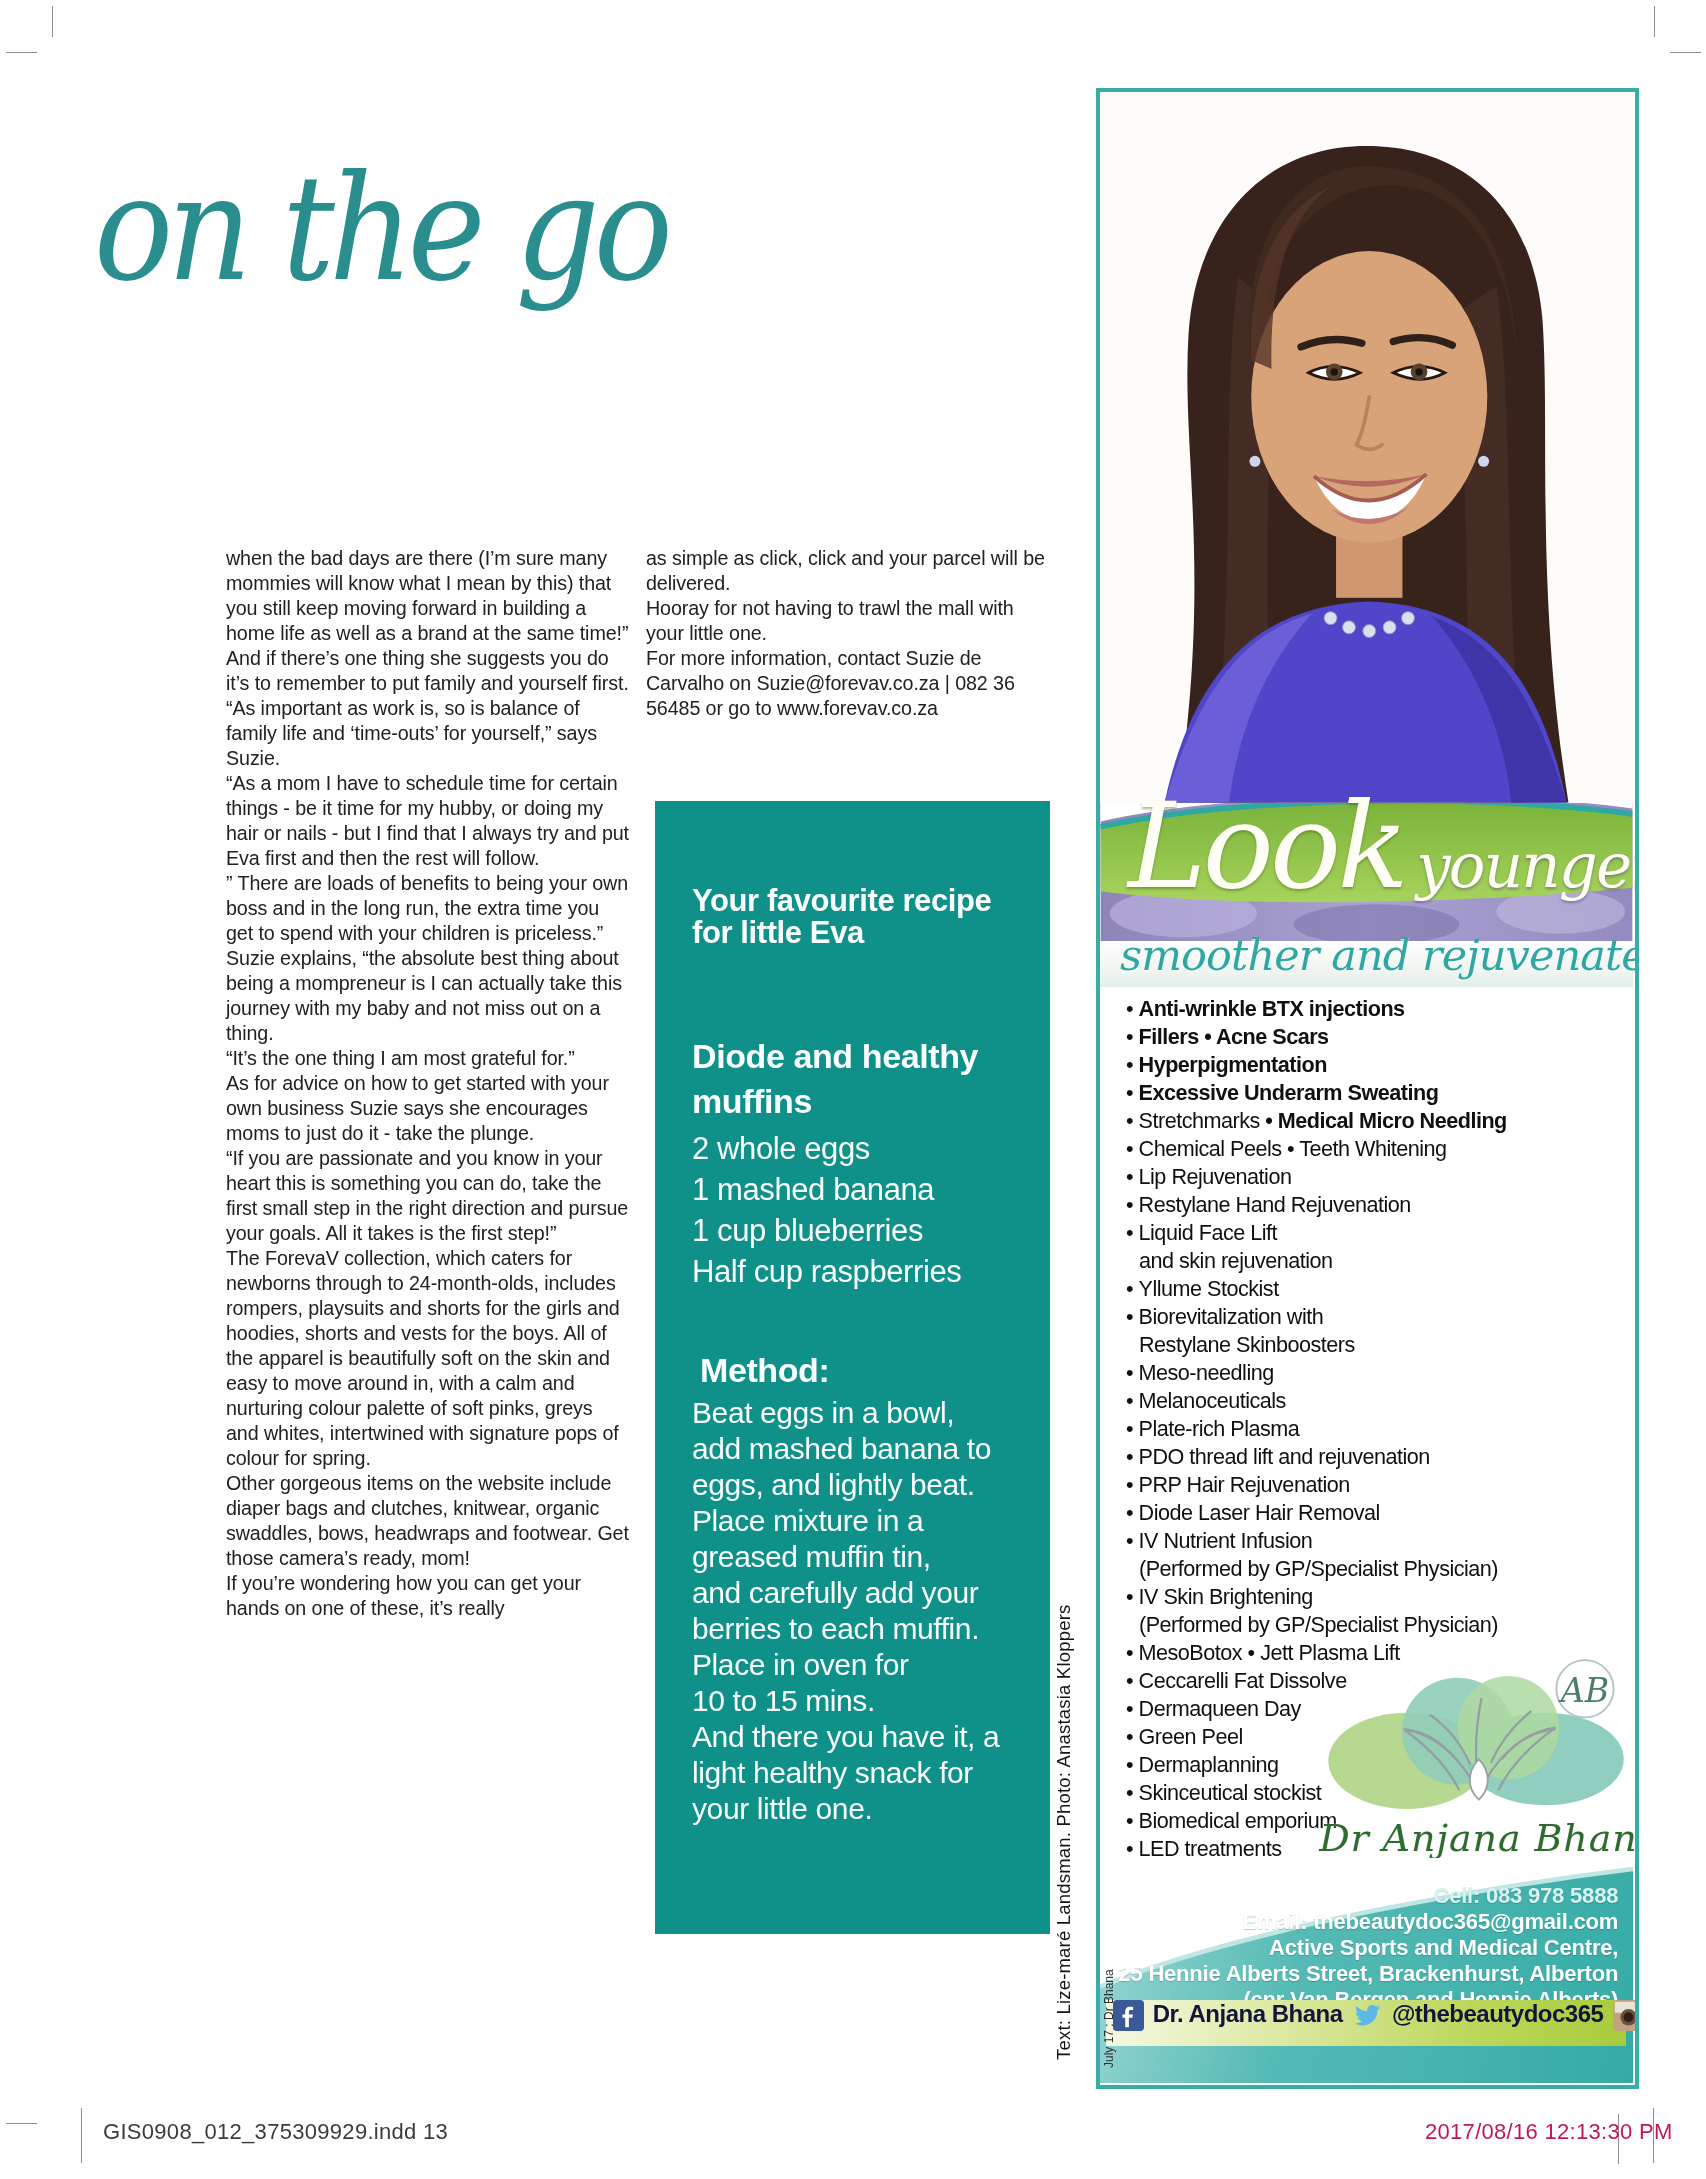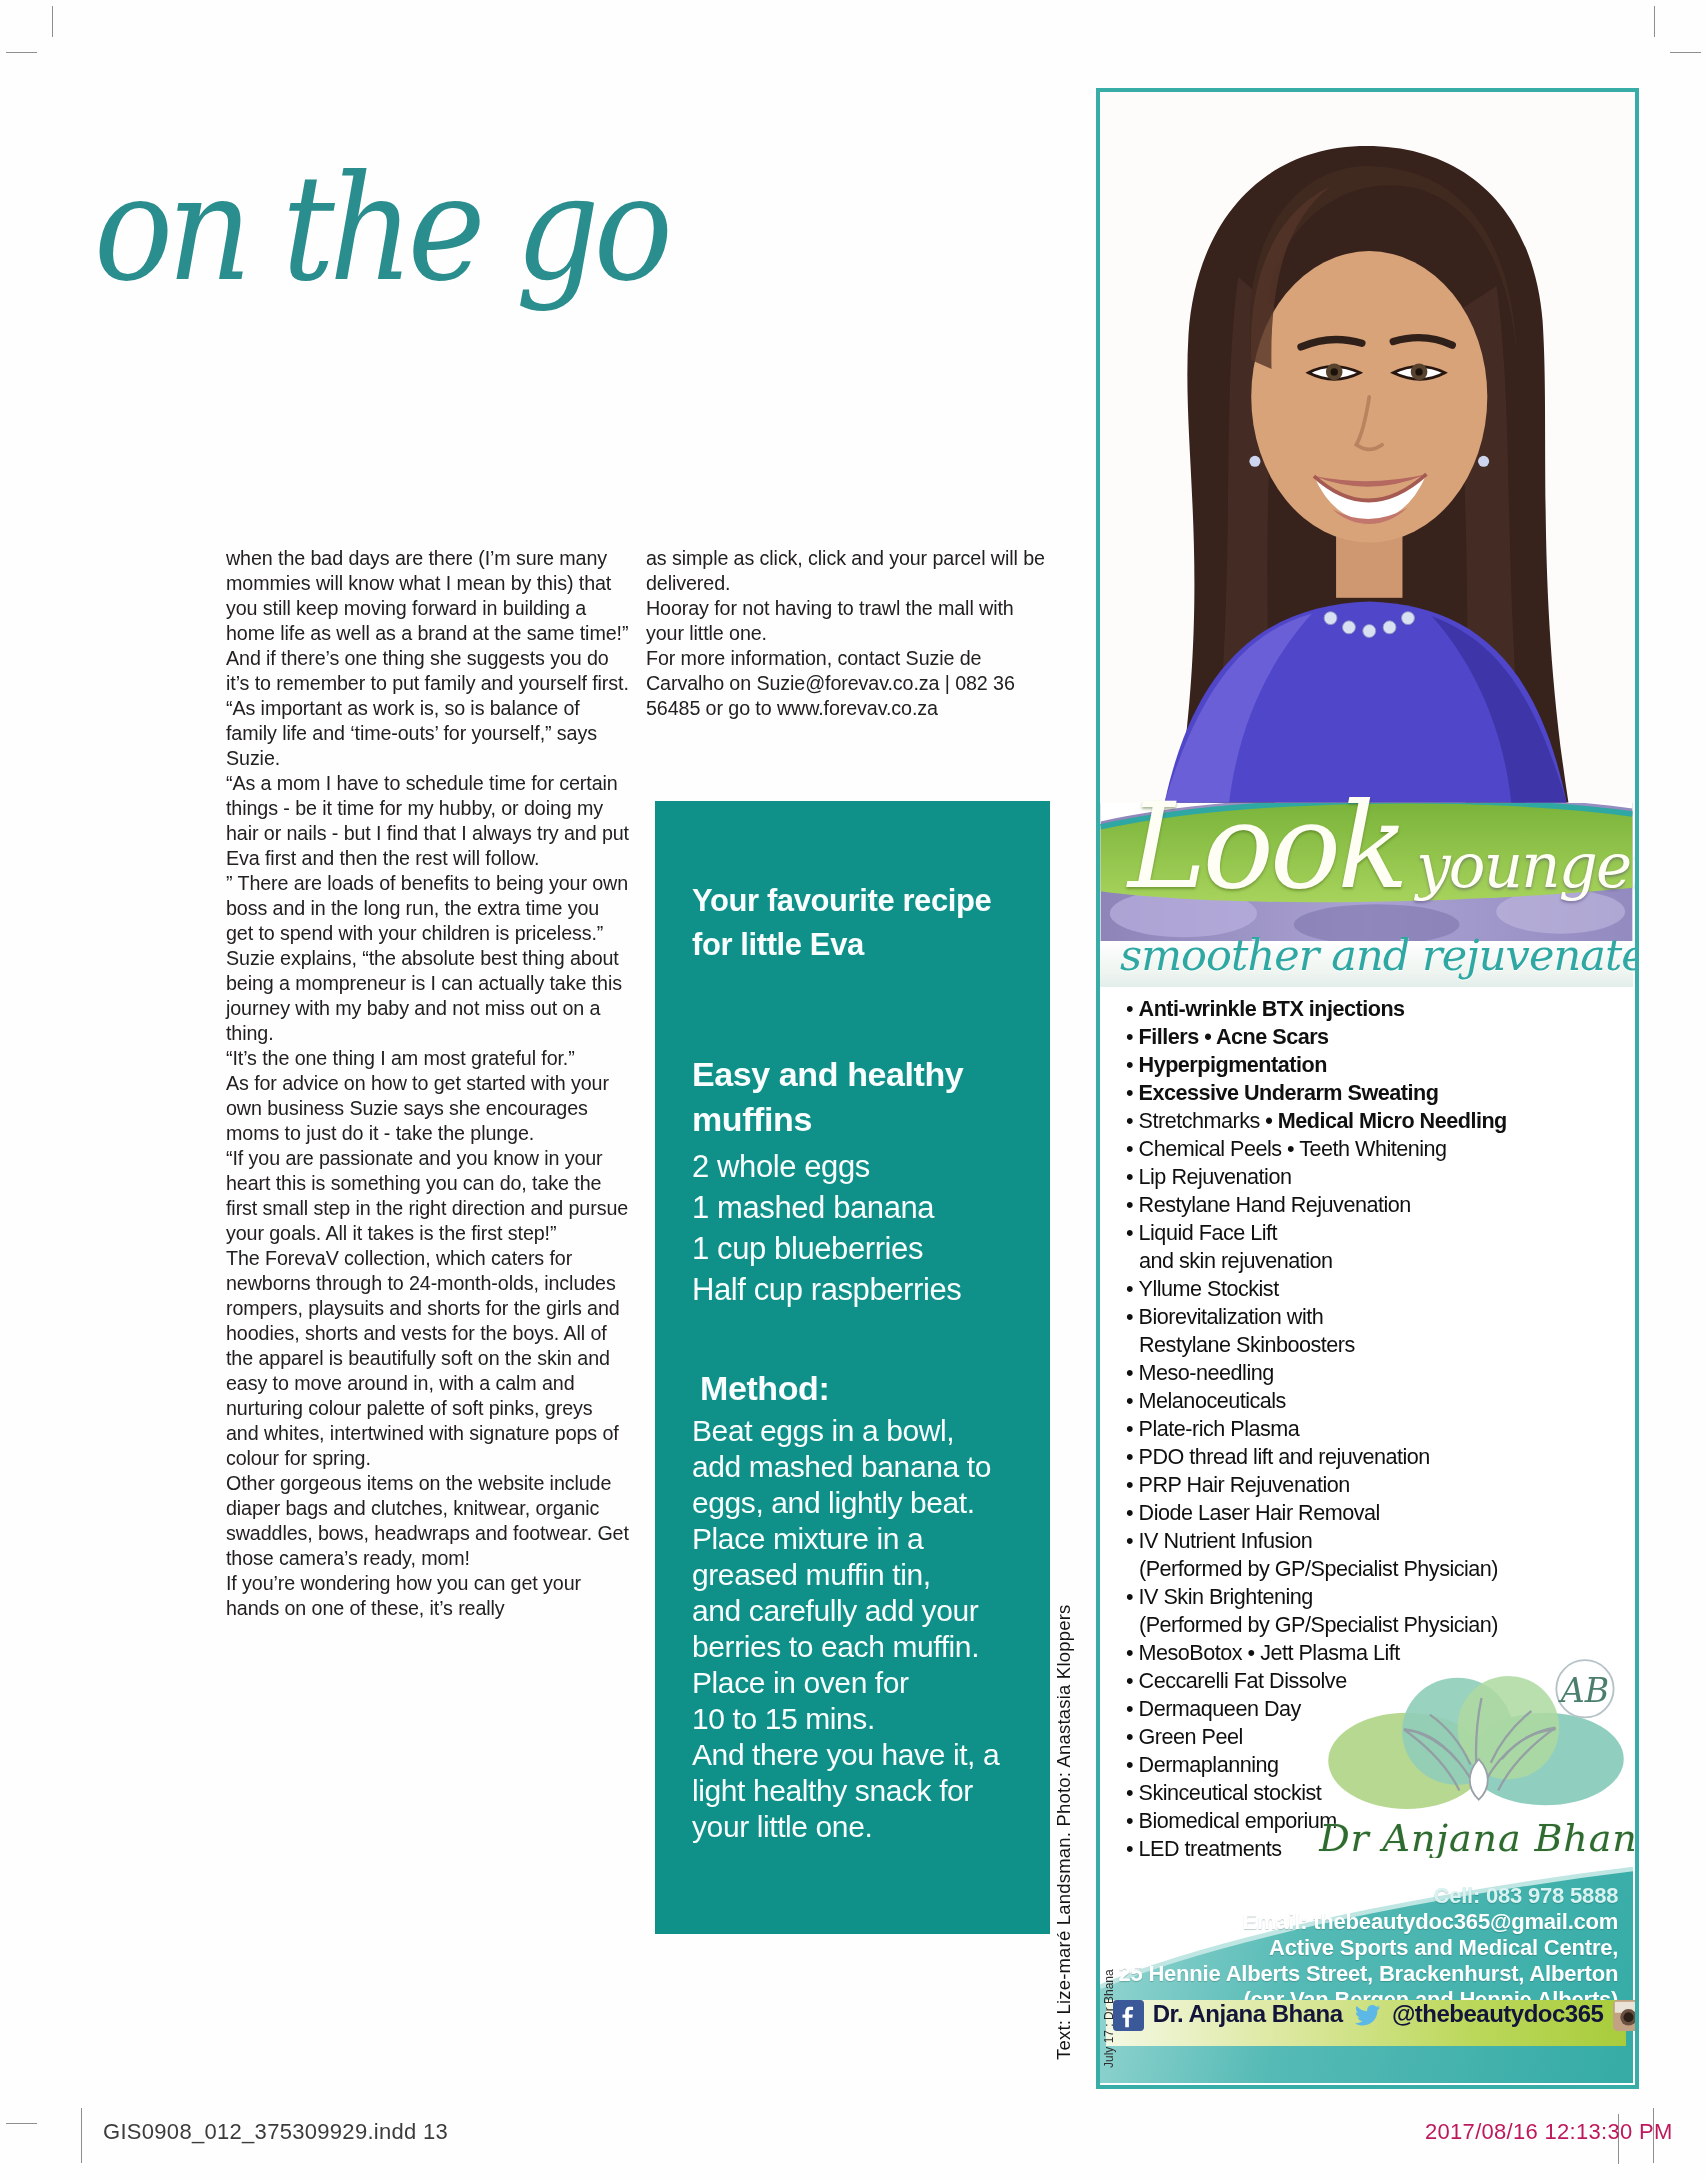--- a/index.html
+++ b/index.html
@@ -12,21 +12,21 @@
             font-style:italic;font-weight:400;font-size:146px;line-height:1;color:#2b8e8e;
             letter-spacing:-6.5px;transform:scaleX(.9);transform-origin:left top;white-space:nowrap;}
   
   .col{position:absolute;top:546px;font-size:19.7px;line-height:25px;color:#222120;
        white-space:pre-line;letter-spacing:-0.1px;}
   .col1{left:226px;width:403px;}
   .col2{left:646px;width:408px;}
   
   .recipe{position:absolute;left:655px;top:801px;width:395px;height:1133px;background:#0f918a;
           color:#fbfefe;box-sizing:border-box;padding:78px 26px 0 37px;letter-spacing:-0.4px;}
-  .recipe .r-title{font-weight:bold;font-size:31px;line-height:44px;white-space:pre-line;}
+  .recipe .r-title{font-weight:bold;font-size:31px;line-height:32px;white-space:pre-line;margin-top:6px;}
   .recipe .r-sub{font-weight:bold;font-size:34px;line-height:45px;margin-top:85px;white-space:pre-line;}
   .recipe .r-ing{font-weight:normal;font-size:31px;line-height:41px;white-space:pre-line;margin-top:3.7px;}
   .recipe .r-method-label{font-weight:bold;font-size:34px;margin-top:59px;margin-left:8px;}
   .recipe .r-method{font-weight:normal;font-size:30px;line-height:36px;white-space:pre-line;margin-top:5.5px;}
   
   .credit{position:absolute;left:1053px;top:1503px;height:557px;width:24px;
           writing-mode:vertical-rl;transform:rotate(180deg);font-size:18.5px;color:#141414;
           letter-spacing:0.2px;}
   
   .ad{position:absolute;left:1096px;top:88px;width:543px;height:2001px;box-sizing:border-box;
@@ -102,21 +102,21 @@
 The ForevaV collection, which caters for newborns through to 24-month-olds, includes rompers, playsuits and shorts for the girls and hoodies, shorts and vests for the boys. All of the apparel is beautifully soft on the skin and easy to move around in, with a calm and nurturing colour palette of soft pinks, greys and whites, intertwined with signature pops of colour for spring.
 Other gorgeous items on the website include diaper bags and clutches, knitwear, organic swaddles, bows, headwraps and footwear. Get those camera’s ready, mom!
 If you’re wondering how you can get your hands on one of these, it’s really</div>
   <div class="col col2">as simple as click, click and your parcel will be delivered.
 Hooray for not having to trawl the mall with your little one.
 For more information, contact Suzie de Carvalho on Suzie@forevav.co.za | 082 36 56485 or go to www.forevav.co.za</div>
 
   <div class="recipe">
     <div class="r-title">Your favourite recipe
 for little Eva</div>
-    <div class="r-sub">Easy and healthy
+    <div class="r-sub">Diode and healthy
 muffins</div>
     <div class="r-ing">2 whole eggs
 1 mashed banana
 1 cup blueberries
 Half cup raspberries</div>
     <div class="r-method-label">Method:</div>
     <div class="r-method">Beat eggs in a bowl,
 add mashed banana to
 eggs, and lightly beat.
 Place mixture in a

